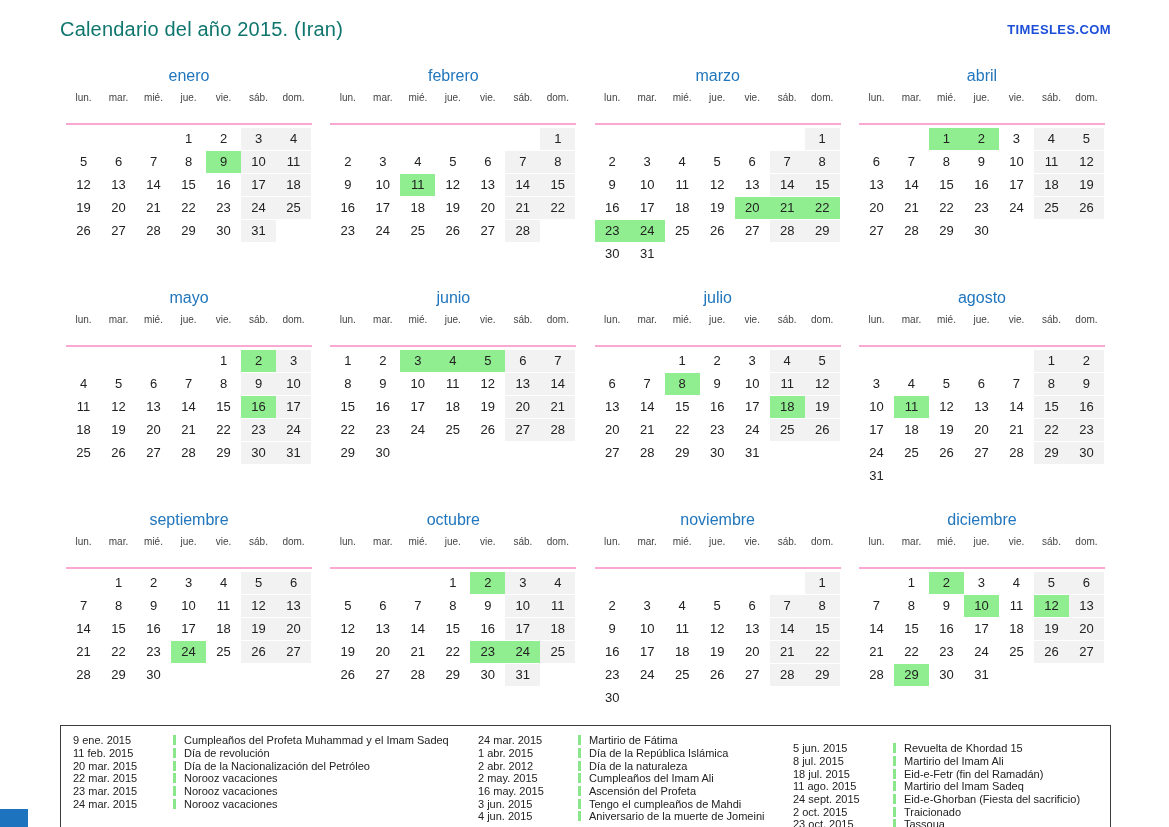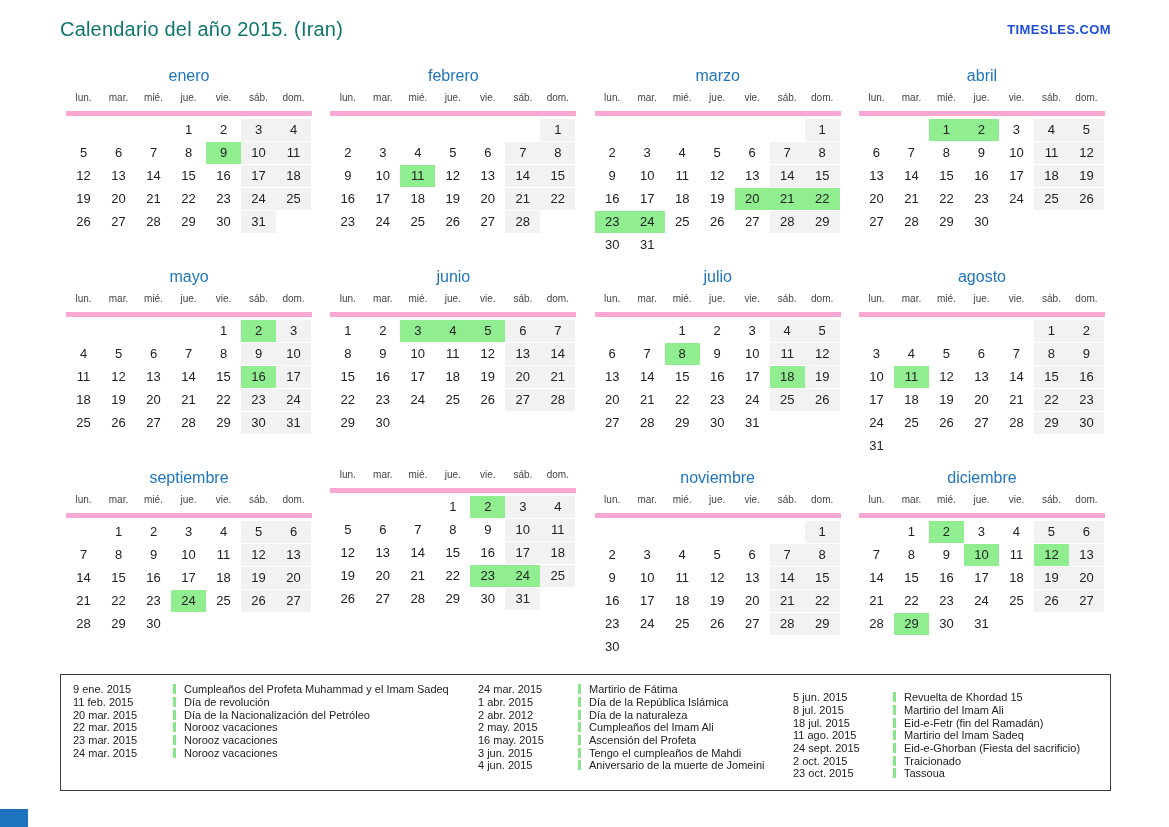--- a/index.html
+++ b/index.html
@@ -13,28 +13,28 @@
     display: flex; justify-content: space-between; align-items: flex-start;
     padding: 18px 58px 0 60px;
   }
   .page-title { font-size: 20px; font-weight: normal; color: #0f766e; letter-spacing: .2px; }
   .site-link { font-size: 13px; font-weight: bold; color: #1d4ed8; text-decoration: none; letter-spacing: .4px; padding-top: 4px; }
 
   .months {
     display: grid;
     grid-template-columns: repeat(4, 246px);
     justify-content: space-between;
-    row-gap: 12px;
+    row-gap: 24px;
     margin: 26px 64px 0 66px;
   }
   .month { width: 246px; }
   .month-title { text-align: center; color: #2176bd; font-size: 16px; margin-bottom: 7px; }
   .dow-row {
     display: grid; grid-template-columns: repeat(7, 35px);
-    border-bottom: 5px solid #f9a8d4; padding-bottom: 8px;
+    border-bottom: 2px solid #f9a8d4; padding-bottom: 20px;
   }
   .dow { text-align: center; font-size: 10px; color: #444; }
   .days {
     display: grid; grid-template-columns: repeat(7, 35px);
     grid-auto-rows: 22px; margin-top: 3px; row-gap: 1px;
   }
   .cell { text-align: center; line-height: 22px; font-size: 13px; color: #222; }
   .cell.wknd { background: #f2f2f2; }
   .cell.hol  { background: #90ee90; }
 
@@ -489,20 +489,21 @@
         <div class="cell hol">24</div>
         <div class="cell">25</div>
         <div class="cell wknd">26</div>
         <div class="cell wknd">27</div>
         <div class="cell">28</div>
         <div class="cell">29</div>
         <div class="cell">30</div>
       </div>
     </div>
     <div class="month">
+      <div class="month-title">octubre</div>
       <div class="dow-row">
         <span class="dow">lun.</span>
         <span class="dow">mar.</span>
         <span class="dow">mié.</span>
         <span class="dow">jue.</span>
         <span class="dow">vie.</span>
         <span class="dow">sáb.</span>
         <span class="dow">dom.</span>
       </div>
       <div class="days">

